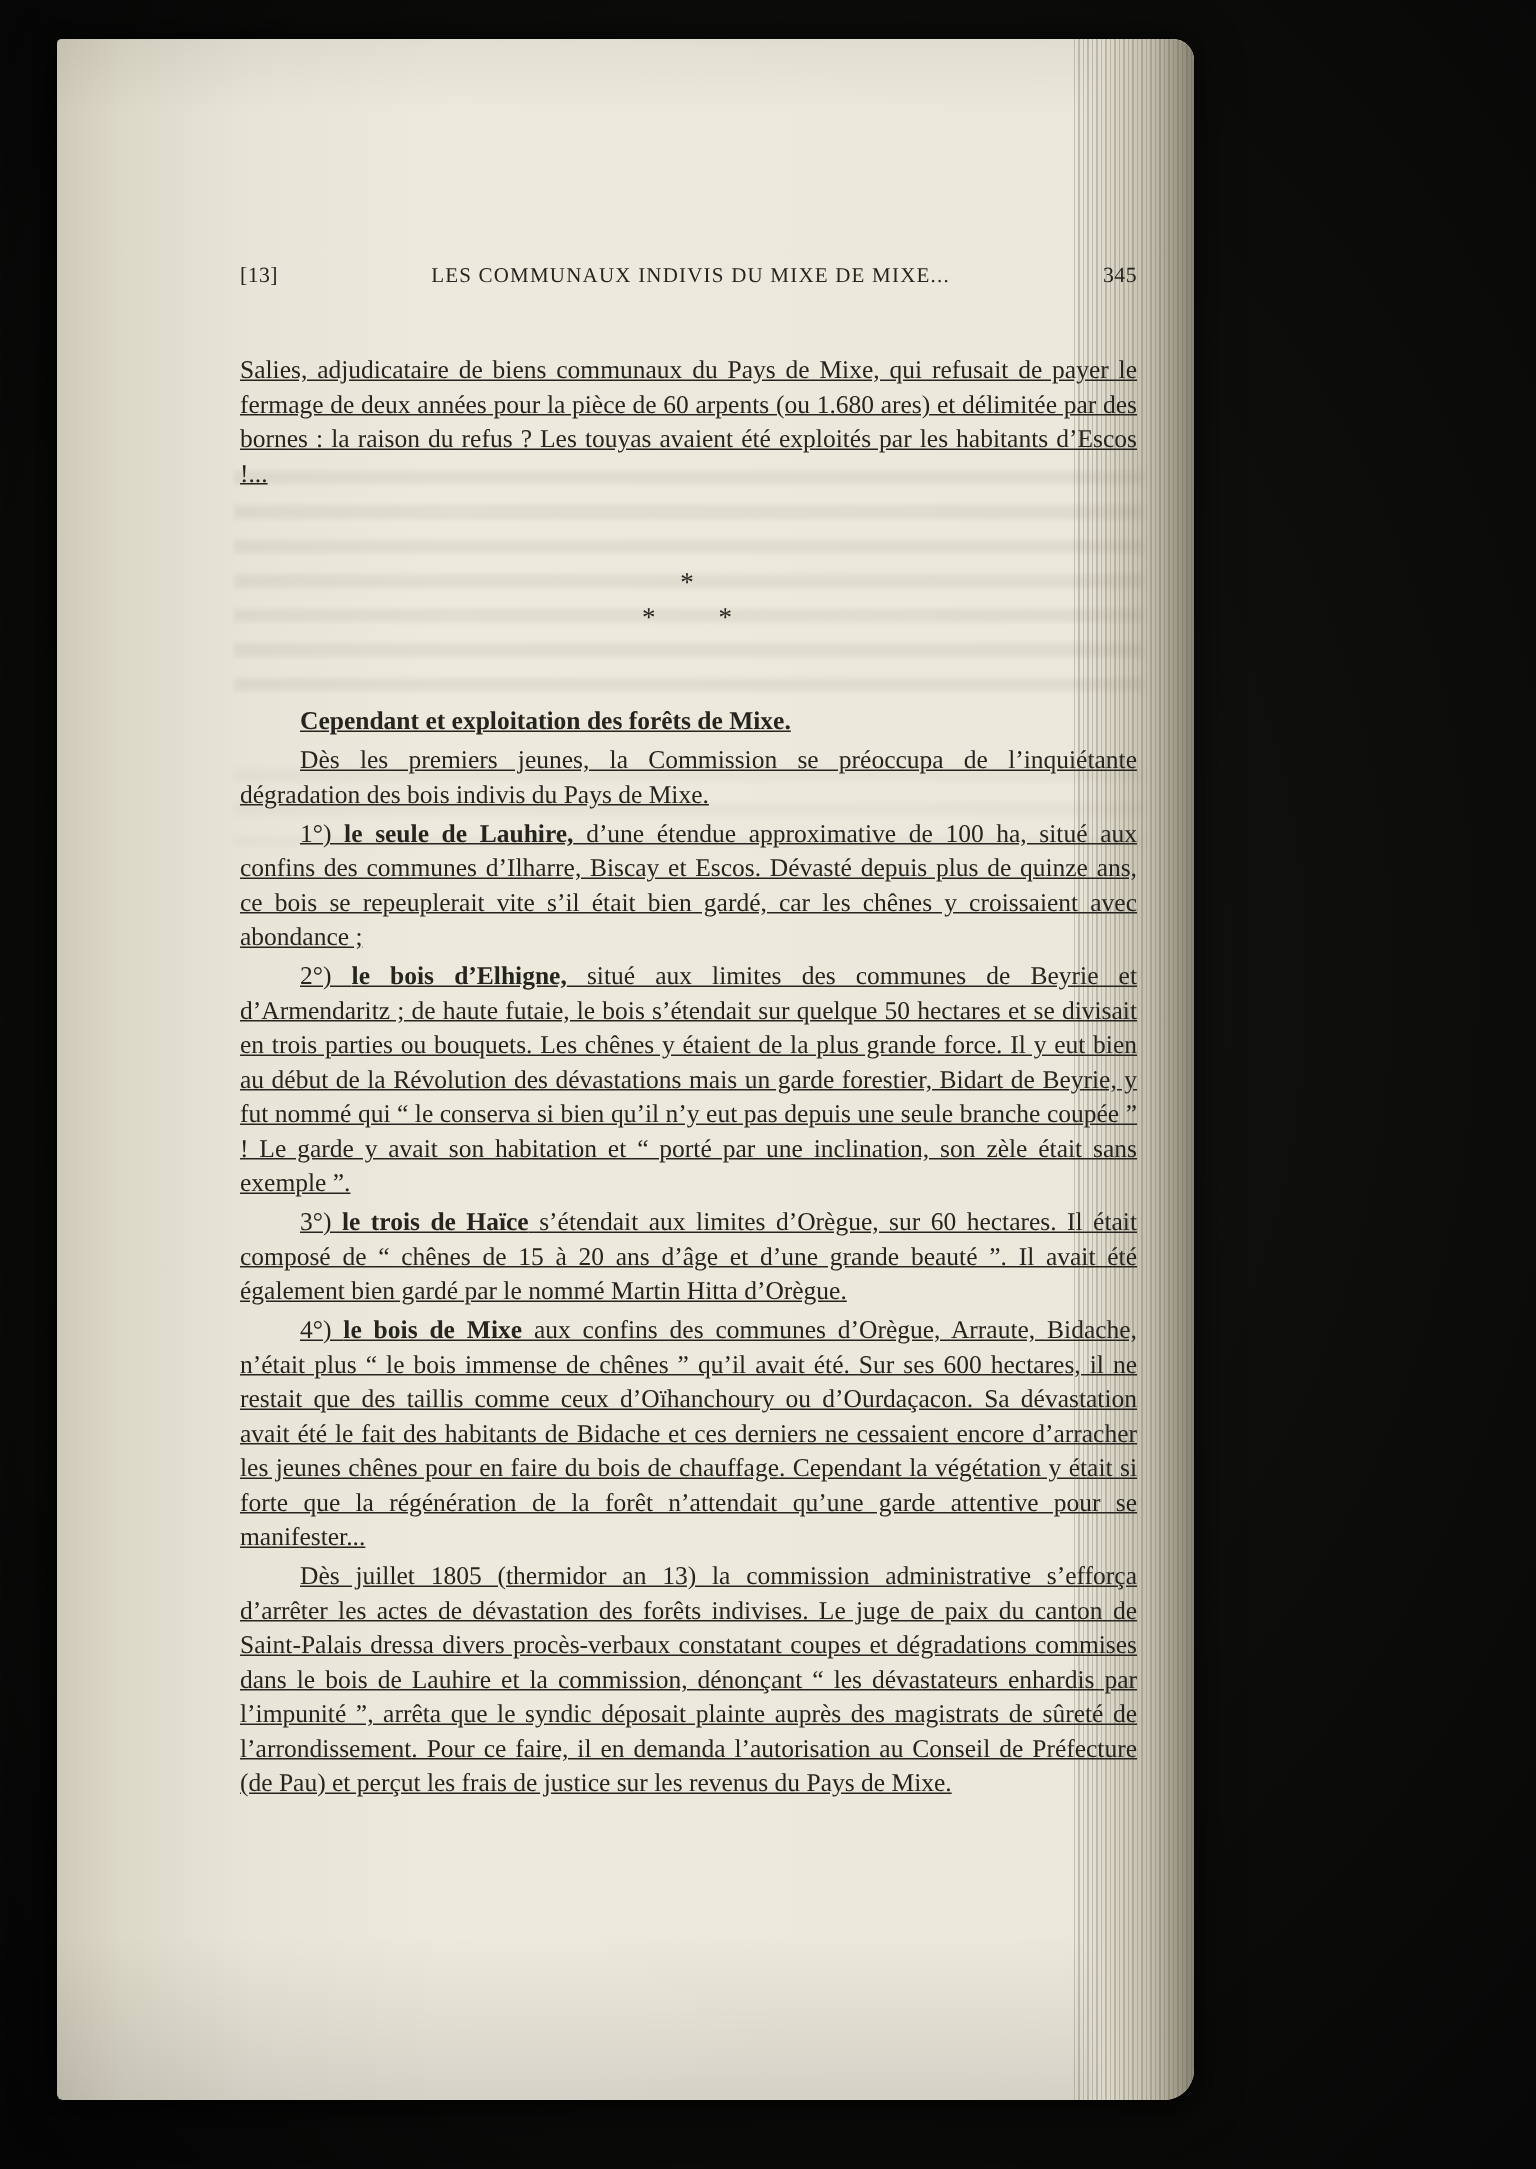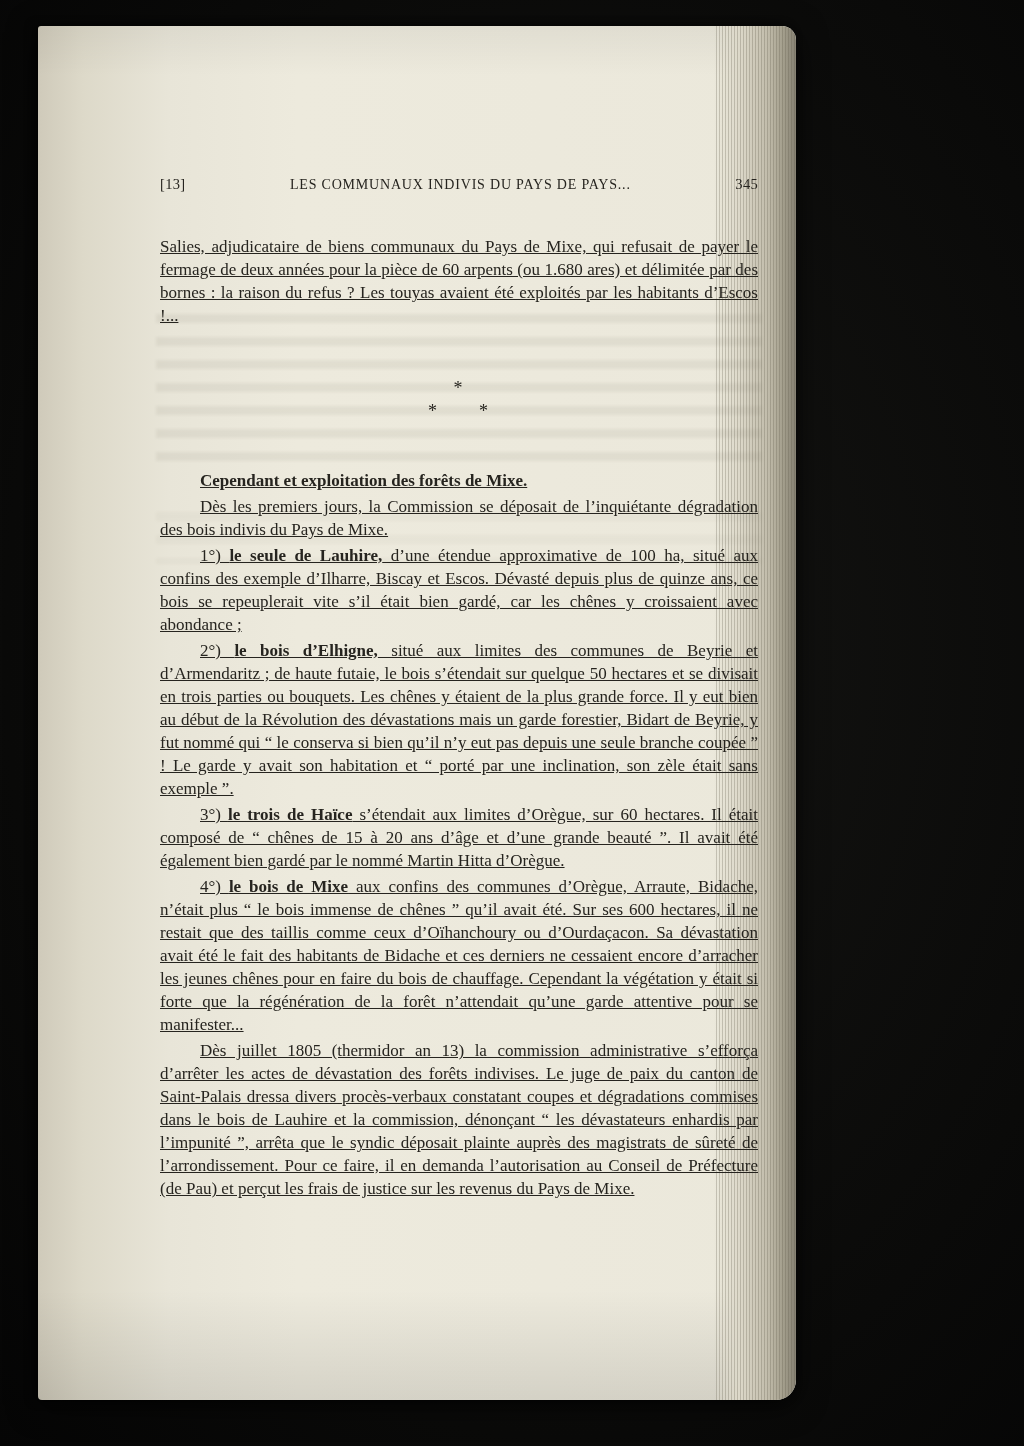--- a/index.html
+++ b/index.html
@@ -118,33 +118,33 @@
 
     <div class="edge-stack"></div>
 
     <div class="showthrough st1"></div>
     <div class="showthrough st2"></div>
 
     <div class="text-area">
 
       <div class="page-header">
         <span class="hdr-index">[13]</span>
-        <span class="hdr-title">LES COMMUNAUX INDIVIS DU PAYS DE PAYS...</span>
+        <span class="hdr-title">LES COMMUNAUX INDIVIS DU MIXE DE MIXE...</span>
         <span class="hdr-page">345</span>
       </div>
 
       <div class="blocks">
           <p class="para"><span class="">Salies, adjudicataire de biens communaux du Pays de Mixe, qui refusait de payer le fermage de deux années pour la pièce de 60 arpents (ou 1.680 ares) et délimitée par des bornes : la raison du refus ? Les touyas avaient été exploités par les habitants d’Escos !...</span></p>
           <div class="separator">
             <div class="sep-line">*</div>
             <div class="sep-line">*  *</div>
           </div>
           <p class="para indent heading">Cependant et exploitation des forêts de Mixe.</p>
-          <p class="para indent"><span class="">Dès les premiers jours, la Commission se déposait de l’inquiétante dégradation des bois indivis du Pays de Mixe.</span></p>
-          <p class="para indent"><span class="">1°) </span><span class="bold">le seule de Lauhire,</span><span class=""> d’une étendue approximative de 100 ha, situé aux confins des exemple d’Ilharre, Biscay et Escos. Dévasté depuis plus de quinze ans, ce bois se repeuplerait vite s’il était bien gardé, car les chênes y croissaient avec abondance ;</span></p>
+          <p class="para indent"><span class="">Dès les premiers jeunes, la Commission se préoccupa de l’inquiétante dégradation des bois indivis du Pays de Mixe.</span></p>
+          <p class="para indent"><span class="">1°) </span><span class="bold">le seule de Lauhire,</span><span class=""> d’une étendue approximative de 100 ha, situé aux confins des communes d’Ilharre, Biscay et Escos. Dévasté depuis plus de quinze ans, ce bois se repeuplerait vite s’il était bien gardé, car les chênes y croissaient avec abondance ;</span></p>
           <p class="para indent"><span class="">2°) </span><span class="bold">le bois d’Elhigne,</span><span class=""> situé aux limites des communes de Beyrie et d’Armendaritz ; de haute futaie, le bois s’étendait sur quelque 50 hectares et se divisait en trois parties ou bouquets. Les chênes y étaient de la plus grande force. Il y eut bien au début de la Révolution des dévastations mais un garde forestier, Bidart de Beyrie, y fut nommé qui “ le conserva si bien qu’il n’y eut pas depuis une seule branche coupée ” ! Le garde y avait son habitation et “ porté par une inclination, son zèle était sans exemple ”.</span></p>
           <p class="para indent"><span class="">3°) </span><span class="bold">le trois de Haïce</span><span class=""> s’étendait aux limites d’Orègue, sur 60 hectares. Il était composé de “ chênes de 15 à 20 ans d’âge et d’une grande beauté ”. Il avait été également bien gardé par le nommé Martin Hitta d’Orègue.</span></p>
           <p class="para indent"><span class="">4°) </span><span class="bold">le bois de Mixe</span><span class=""> aux confins des communes d’Orègue, Arraute, Bidache, n’était plus “ le bois immense de chênes ” qu’il avait été. Sur ses 600 hectares, il ne restait que des taillis comme ceux d’Oïhanchoury ou d’Ourdaçacon. Sa dévastation avait été le fait des habitants de Bidache et ces derniers ne cessaient encore d’arracher les jeunes chênes pour en faire du bois de chauffage. Cependant la végétation y était si forte que la régénération de la forêt n’attendait qu’une garde attentive pour se manifester...</span></p>
           <p class="para indent"><span class="">Dès juillet 1805 (thermidor an 13) la commission administrative s’efforça d’arrêter les actes de dévastation des forêts indivises. Le juge de paix du canton de Saint-Palais dressa divers procès-verbaux constatant coupes et dégradations commises dans le bois de Lauhire et la commission, dénonçant “ les dévastateurs enhardis par l’impunité ”, arrêta que le syndic déposait plainte auprès des magistrats de sûreté de l’arrondissement. Pour ce faire, il en demanda l’autorisation au Conseil de Préfecture (de Pau) et perçut les frais de justice sur les revenus du Pays de Mixe.</span></p>
         </div>
 
     </div>
   </div>
 </div>
 

